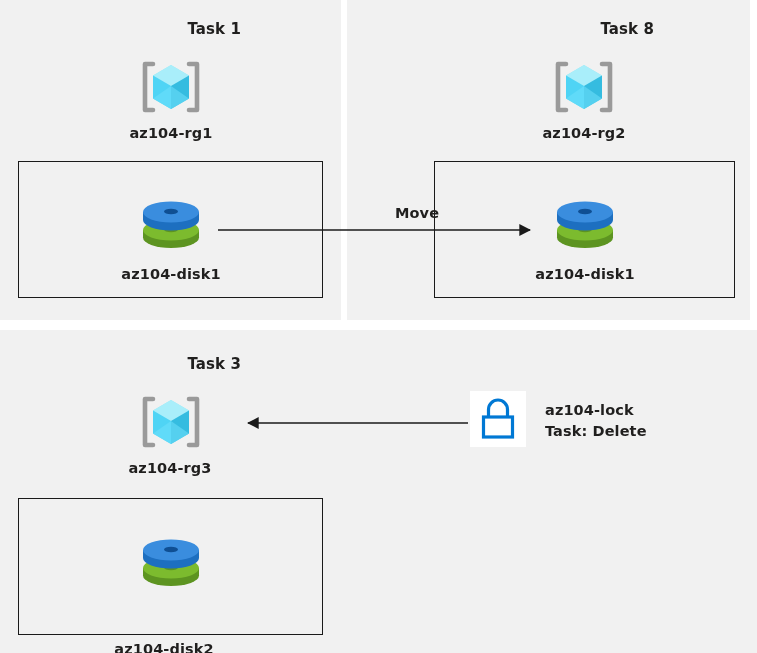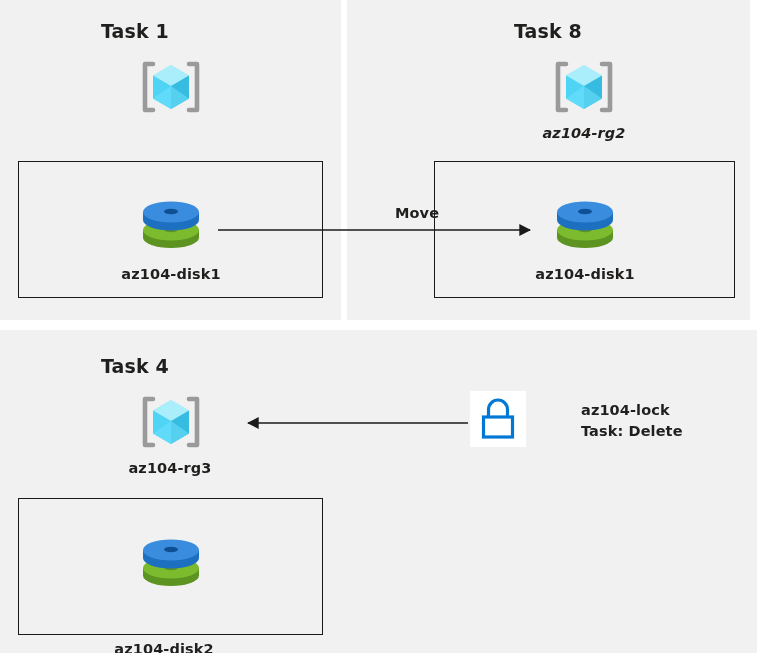--- a/index.html
+++ b/index.html
@@ -21,24 +21,24 @@
     position: absolute;
     background: #f1f1f1;
   }
   #panel-task1 { left: 0px;   top: 0px;   width: 341px; height: 320px; }
   #panel-task2 { left: 347px; top: 0px;   width: 403px; height: 320px; }
   #panel-task3 { left: 0px;   top: 330px; width: 757px; height: 323px; }
 
   
   .task-title {
     position: absolute;
-    font-size: 19px;
-    font-weight: bold;
-    color: #201f1e;
-    text-align: left;
+    font-size: 15px;
+    font-weight: bold;
+    color: #201f1e;
+    text-align: right;
     white-space: nowrap;
     letter-spacing: 0.1px;
   }
   .res-label {
     position: absolute;
     font-size: 14.5px;
     font-weight: bold;
     color: #201f1e;
     text-align: center;
     white-space: nowrap;
@@ -115,20 +115,21 @@
       <path d="M50 9 L58 9 L58 55 L50 55" fill="none" stroke="#9a9a9a" stroke-width="4.6" stroke-linecap="round" stroke-linejoin="round"></path>
 
       <polygon points="32,10 50,20.5 50,43.5 32,54 14,43.5 14,20.5" fill="#9ceaf8"></polygon>
       <polygon points="32,10 50,20.5 32,31 14,20.5" fill="#a9eefa"></polygon>
       <polygon points="14,20.5 32,31 32,54 14,43.5" fill="#4fd4f5"></polygon>
       <polygon points="50,20.5 32,31 32,54 50,43.5" fill="#35bce0"></polygon>
       <polygon points="32,31 50,43.5 32,54 14,43.5" fill="#6fe0fb" opacity="0.55"></polygon>
     </svg>
   </div>
 
+  <div class="res-label" style="left:101px; top:125px; width:140px;">az104-rg1</div>
 
   <div class="res-box" id="box-task1"></div>
 
   <div class="icon-wrap disk-icon" style="left:135px; top:197px;">
     <svg viewBox="0 0 72 56" width="72" height="56" aria-hidden="true">
 
       <ellipse cx="36" cy="40.5" rx="28" ry="10.5" fill="#5d9421"></ellipse>
       <rect x="8" y="33" width="56" height="8" fill="#5d9421"></rect>
       <ellipse cx="36" cy="33" rx="28" ry="10.5" fill="#7cbb2e"></ellipse>
       <ellipse cx="36" cy="32.5" rx="7" ry="2.8" fill="#5d9421"></ellipse>
@@ -151,42 +152,42 @@
       <path d="M14 9 L6 9 L6 55 L14 55" fill="none" stroke="#9a9a9a" stroke-width="4.6" stroke-linecap="round" stroke-linejoin="round"></path>
       <path d="M50 9 L58 9 L58 55 L50 55" fill="none" stroke="#9a9a9a" stroke-width="4.6" stroke-linecap="round" stroke-linejoin="round"></path>
       <polygon points="32,10 50,20.5 50,43.5 32,54 14,43.5 14,20.5" fill="#9ceaf8"></polygon>
       <polygon points="32,10 50,20.5 32,31 14,20.5" fill="#a9eefa"></polygon>
       <polygon points="14,20.5 32,31 32,54 14,43.5" fill="#4fd4f5"></polygon>
       <polygon points="50,20.5 32,31 32,54 50,43.5" fill="#35bce0"></polygon>
       <polygon points="32,31 50,43.5 32,54 14,43.5" fill="#6fe0fb" opacity="0.55"></polygon>
     </svg>
   </div>
 
-  <div class="res-label" style="left:514px; top:125px; width:140px;font-style:italic;">az104-rg2</div>
+  <div class="res-label" style="left:514px; top:125px; width:140px;">az104-rg2</div>
 
   <div class="res-box" id="box-task2"></div>
 
   <div class="icon-wrap disk-icon" style="left:549px; top:197px;">
     <svg viewBox="0 0 72 56" width="72" height="56" aria-hidden="true">
       <ellipse cx="36" cy="40.5" rx="28" ry="10.5" fill="#5d9421"></ellipse>
       <rect x="8" y="33" width="56" height="8" fill="#5d9421"></rect>
       <ellipse cx="36" cy="33" rx="28" ry="10.5" fill="#7cbb2e"></ellipse>
       <ellipse cx="36" cy="32.5" rx="7" ry="2.8" fill="#5d9421"></ellipse>
       <ellipse cx="36" cy="23" rx="28" ry="10.5" fill="#1d6fc0"></ellipse>
       <rect x="8" y="15" width="56" height="8" fill="#1d6fc0"></rect>
       <ellipse cx="36" cy="15" rx="28" ry="10.5" fill="#3a8dde"></ellipse>
       <ellipse cx="36" cy="14.5" rx="7" ry="2.8" fill="#0f4f93"></ellipse>
     </svg>
   </div>
 
   <div class="res-label" style="left:515px; top:266px; width:140px;">az104-disk1</div>
 
   <div class="panel" id="panel-task3"></div>
 
-  <div class="task-title" style="left:101px; top:355px; width:140px;">Task 4</div>
+  <div class="task-title" style="left:101px; top:355px; width:140px;">Task 3</div>
 
   <div class="icon-wrap rg-icon" style="left:139px; top:390px;">
     <svg viewBox="0 0 64 64" width="64" height="64" aria-hidden="true">
       <path d="M14 9 L6 9 L6 55 L14 55" fill="none" stroke="#9a9a9a" stroke-width="4.6" stroke-linecap="round" stroke-linejoin="round"></path>
       <path d="M50 9 L58 9 L58 55 L50 55" fill="none" stroke="#9a9a9a" stroke-width="4.6" stroke-linecap="round" stroke-linejoin="round"></path>
       <polygon points="32,10 50,20.5 50,43.5 32,54 14,43.5 14,20.5" fill="#9ceaf8"></polygon>
       <polygon points="32,10 50,20.5 32,31 14,20.5" fill="#a9eefa"></polygon>
       <polygon points="14,20.5 32,31 32,54 14,43.5" fill="#4fd4f5"></polygon>
       <polygon points="50,20.5 32,31 32,54 50,43.5" fill="#35bce0"></polygon>
       <polygon points="32,31 50,43.5 32,54 14,43.5" fill="#6fe0fb" opacity="0.55"></polygon>
@@ -212,21 +213,21 @@
 
   <div class="res-label" style="left:94px; top:605px; width:140px;margin-top:36px;">az104-disk2</div>
 
   <div class="lock-icon-wrap" style="left:470px; top:391px;">
     <svg viewBox="0 0 56 56" width="56" height="56" aria-hidden="true">
       <path d="M18.5 26 L18.5 18.5 A9.5 9.5 0 0 1 37.5 18.5 L37.5 26" fill="none" stroke="#0078d4" stroke-width="3.2"></path>
       <rect x="13.5" y="26" width="29" height="20" fill="none" stroke="#0078d4" stroke-width="3.2"></rect>
     </svg>
   </div>
 
-  <div class="lock-label" style="left:545px; top:400px;margin-left:36px;">
+  <div class="lock-label" style="left:545px; top:400px;">
     <div>az104-lock</div>
     <div>Task: Delete</div>
   </div>
 
   <svg id="arrow-layer" aria-hidden="true">
     <defs>
       <marker id="ah-right" viewBox="0 0 10 10" refX="9" refY="5" markerWidth="7" markerHeight="7" orient="auto-start-reverse">
         <path d="M 0 0 L 10 5 L 0 10 z" fill="#1a1a1a"></path>
       </marker>
       <marker id="ah-left" viewBox="0 0 10 10" refX="9" refY="5" markerWidth="7" markerHeight="7" orient="auto-start-reverse">

